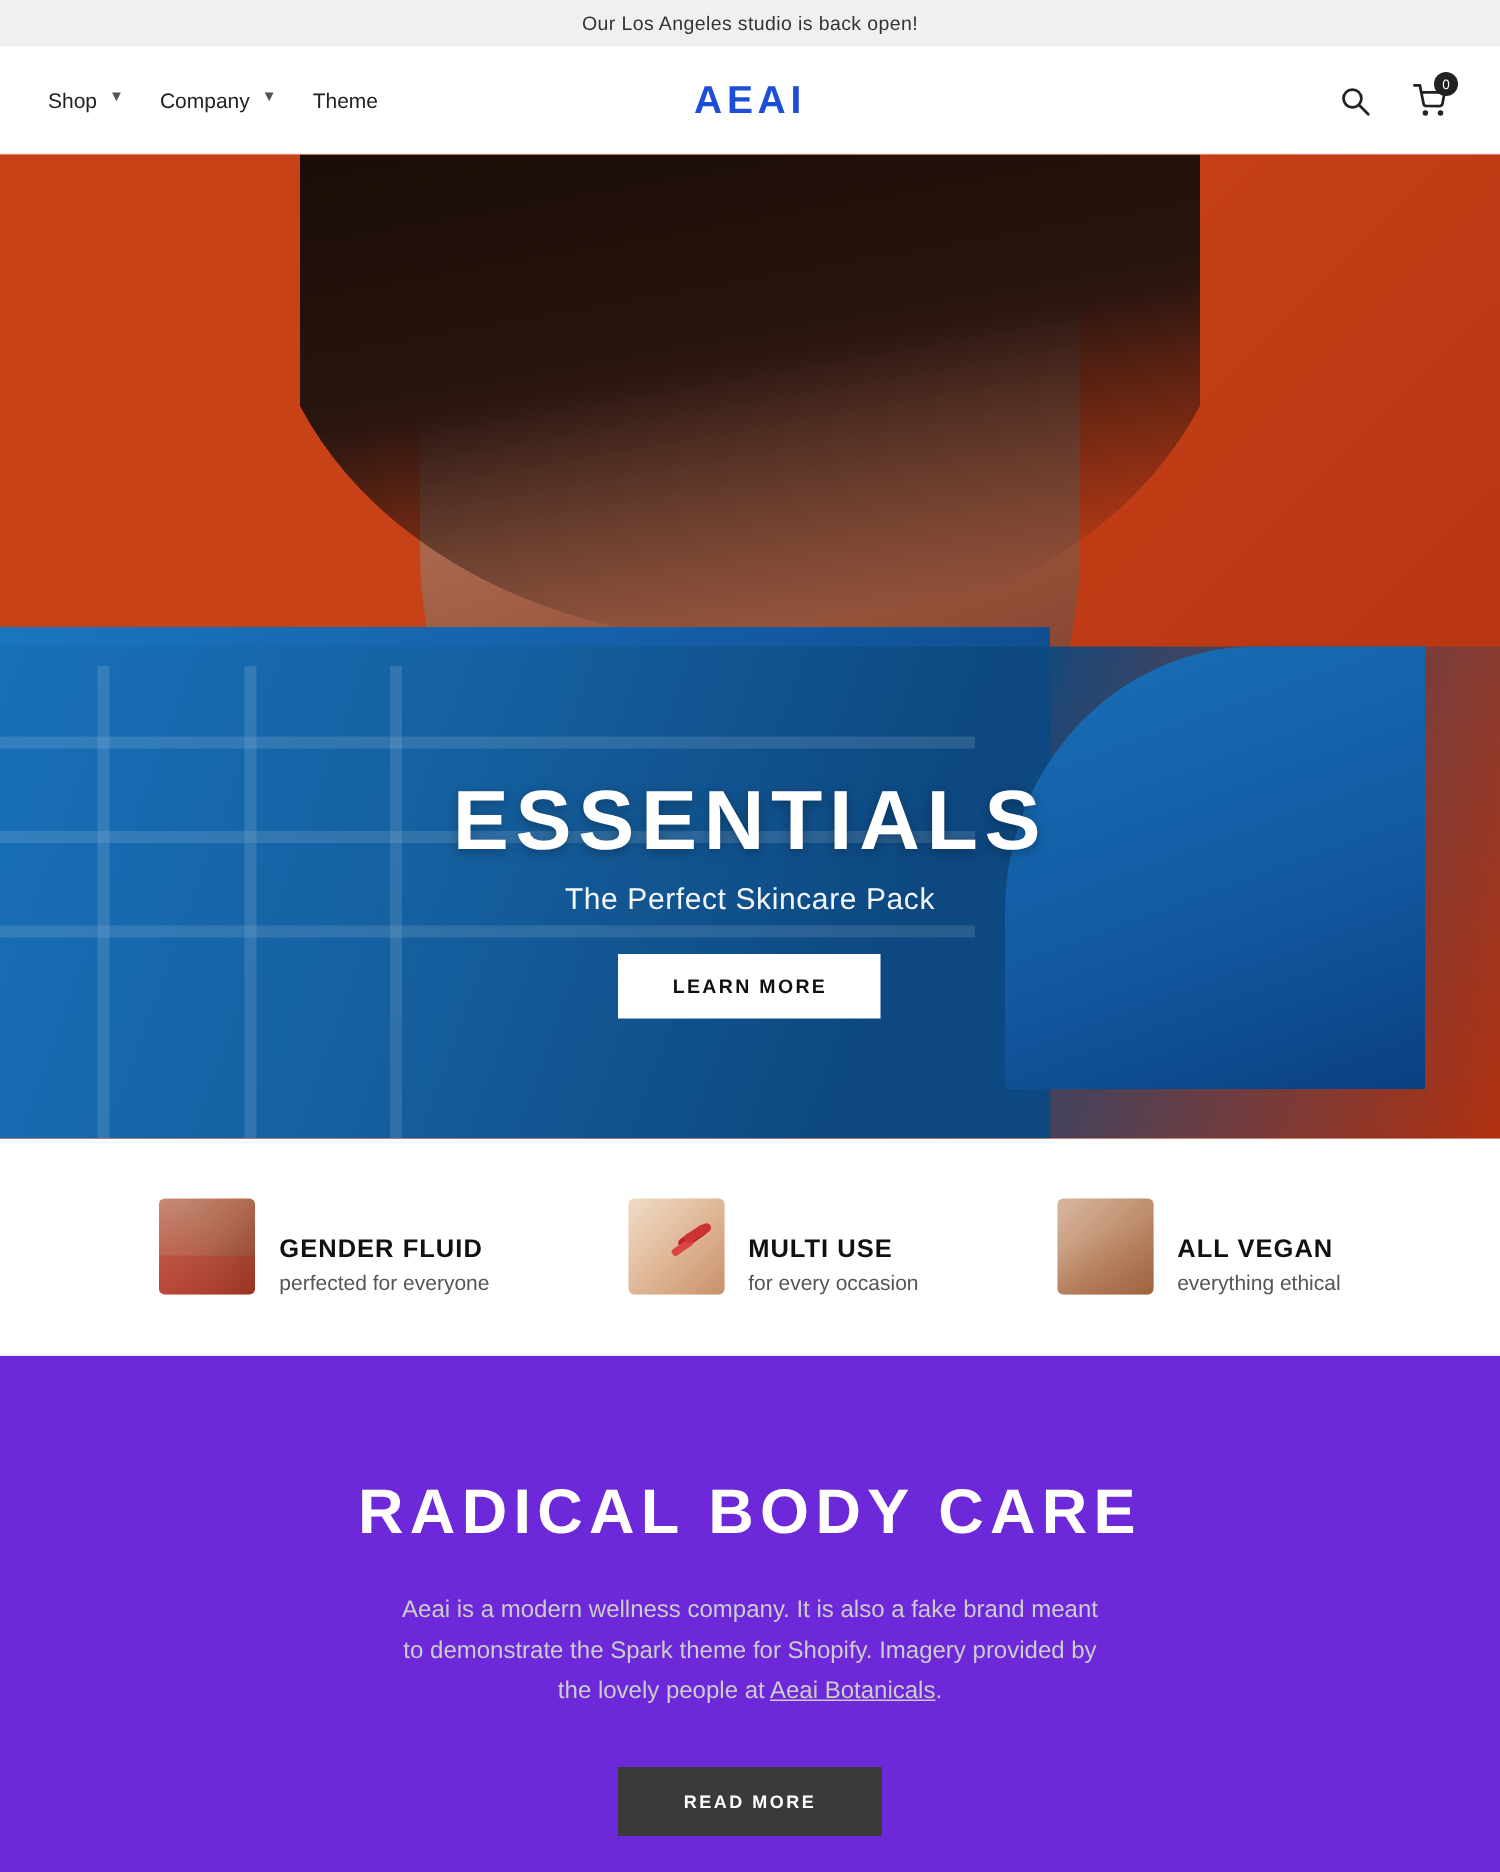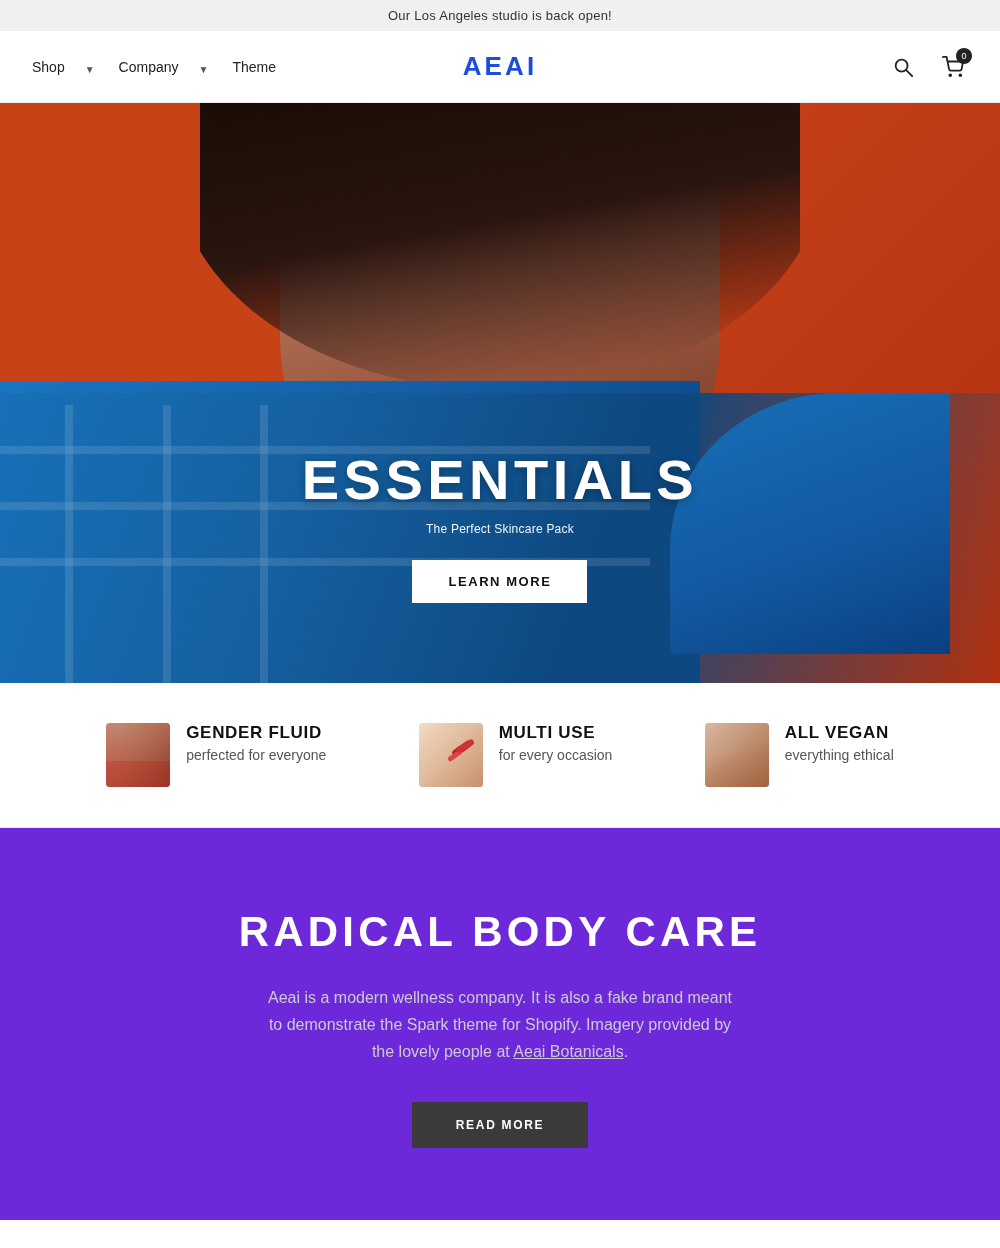--- a/index.html
+++ b/index.html
@@ -30,22 +30,22 @@
       display: flex;
       align-items: center;
       gap: 24px;
     }
     .header-nav-left a {
       text-decoration: none;
       color: #222;
       font-size: 14px;
       font-weight: 500;
       display: flex;
-      align-items: flex-end;
-      gap: 20px;
+      align-items: flex-start;
+      gap: 8px;
     }
     .chevron {
       font-size: 10px;
       color: #555;
     }
     .header-logo {
       position: absolute;
       left: 50%;
       transform: translateX(-50%);
       font-size: 26px;
@@ -81,21 +81,21 @@
       height: 16px;
       display: flex;
       align-items: center;
       justify-content: center;
     }
 
     
     .hero {
       position: relative;
       width: 100%;
-      height: 580px;
+      height: 656px;
       background: #c84218;
       overflow: hidden;
       display: flex;
       align-items: flex-end;
       justify-content: center;
     }
     .hero-bg {
       position: absolute;
       inset: 0;
       background: linear-gradient(135deg, #c84218 0%, #c84218 40%, #b03010 100%);
@@ -117,21 +117,21 @@
     }
     .hero-title {
       font-size: 56px;
       font-weight: 900;
       letter-spacing: 0.08em;
       text-transform: uppercase;
       margin-bottom: 10px;
       text-shadow: 0 2px 8px rgba(0,0,0,0.3);
     }
     .hero-subtitle {
-      font-size: 12px;
+      font-size: 20px;
       font-weight: 400;
       margin-bottom: 24px;
       letter-spacing: 0.02em;
       opacity: 0.95;
     }
     .hero-btn {
       display: inline-block;
       background: #fff;
       color: #111;
       padding: 14px 36px;
@@ -148,21 +148,21 @@
     .features-strip {
       background: #fff;
       padding: 40px 60px;
       display: flex;
       align-items: center;
       justify-content: space-around;
       border-bottom: 1px solid #eee;
     }
     .feature-item {
       display: flex;
-      align-items: flex-start;
+      align-items: flex-end;
       gap: 16px;
     }
     .feature-thumb {
       width: 64px;
       height: 64px;
       border-radius: 4px;
       overflow: hidden;
       flex-shrink: 0;
     }
     .feature-thumb-1 {

